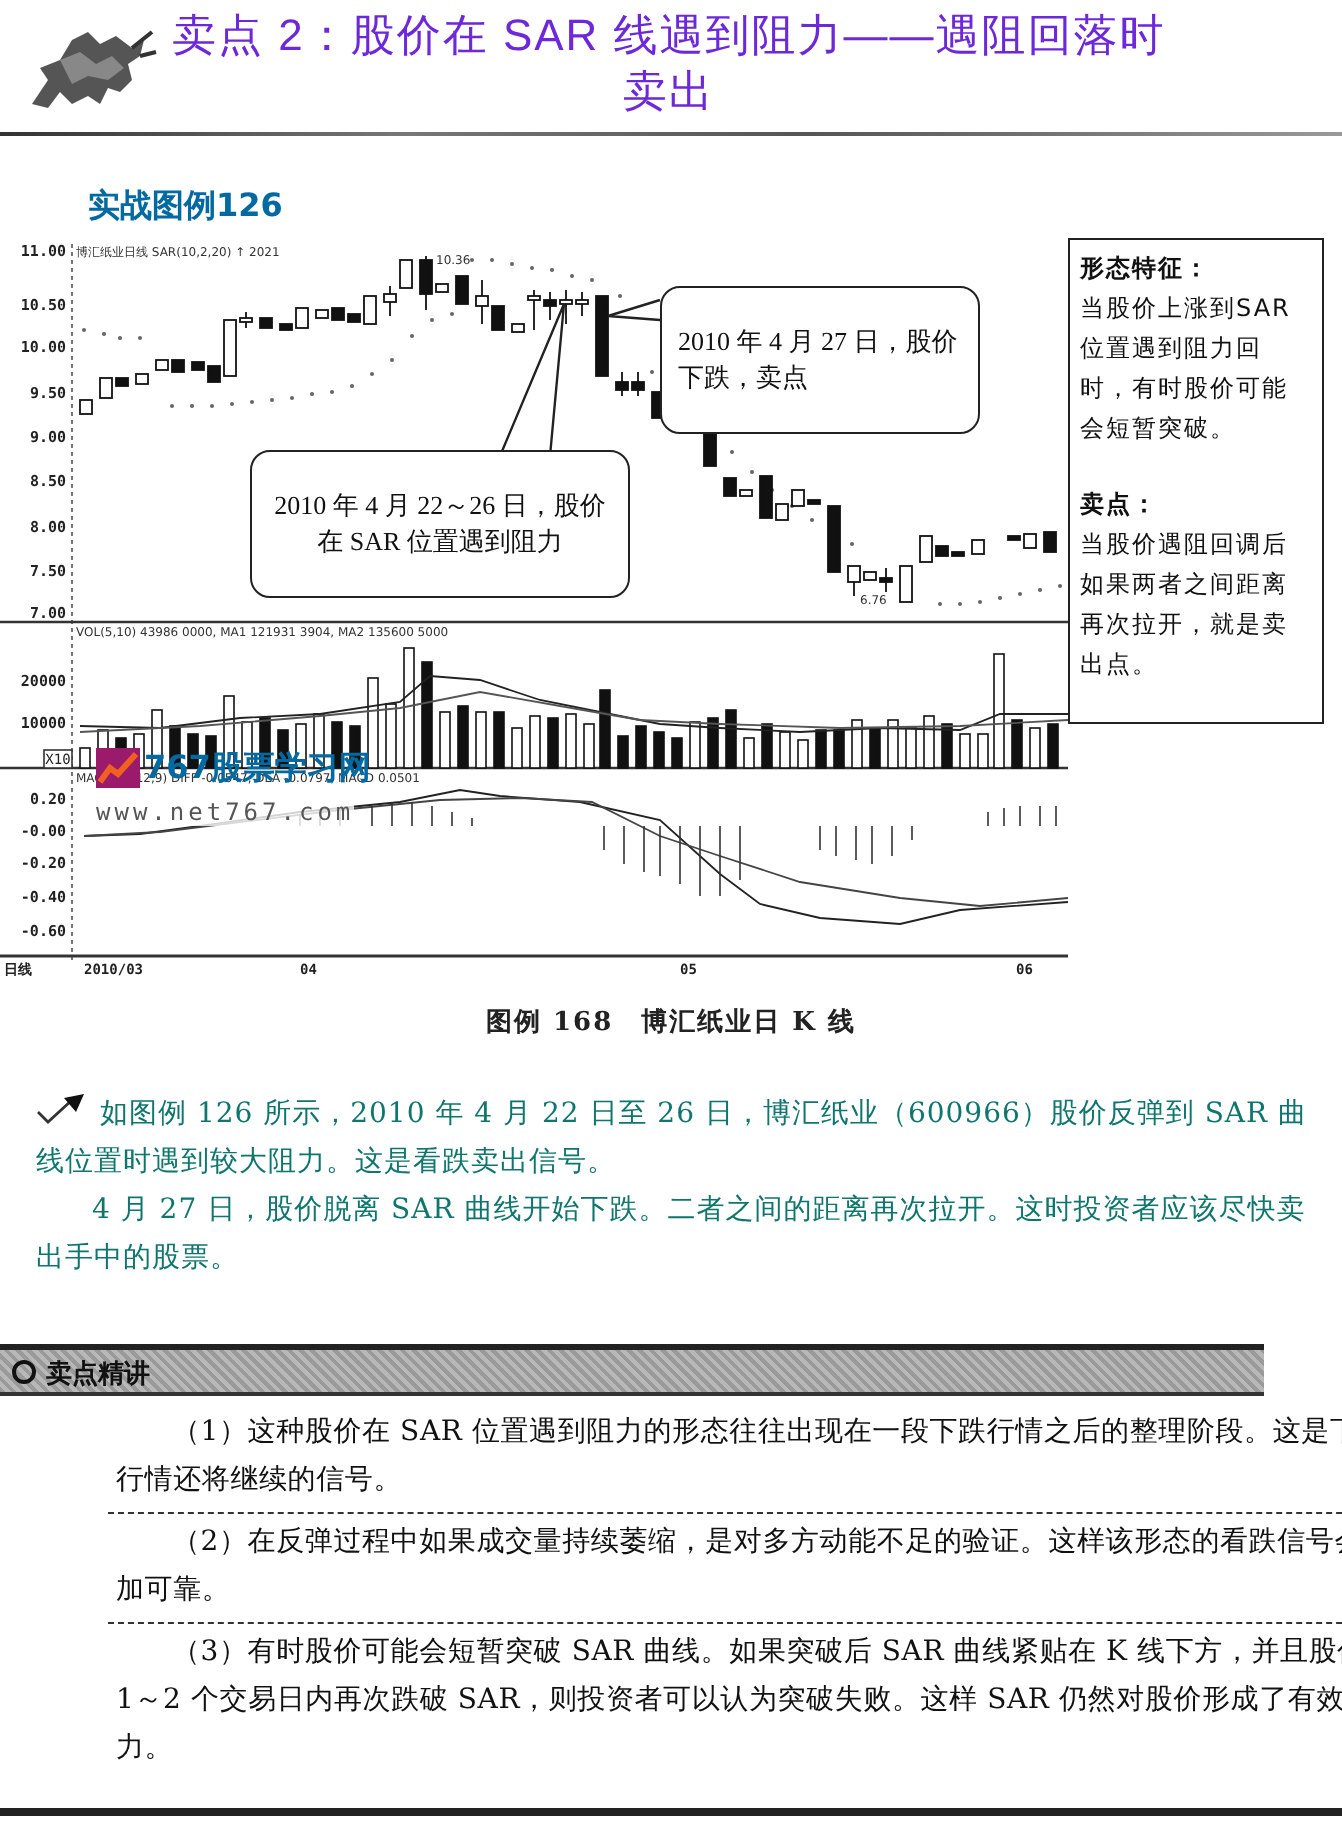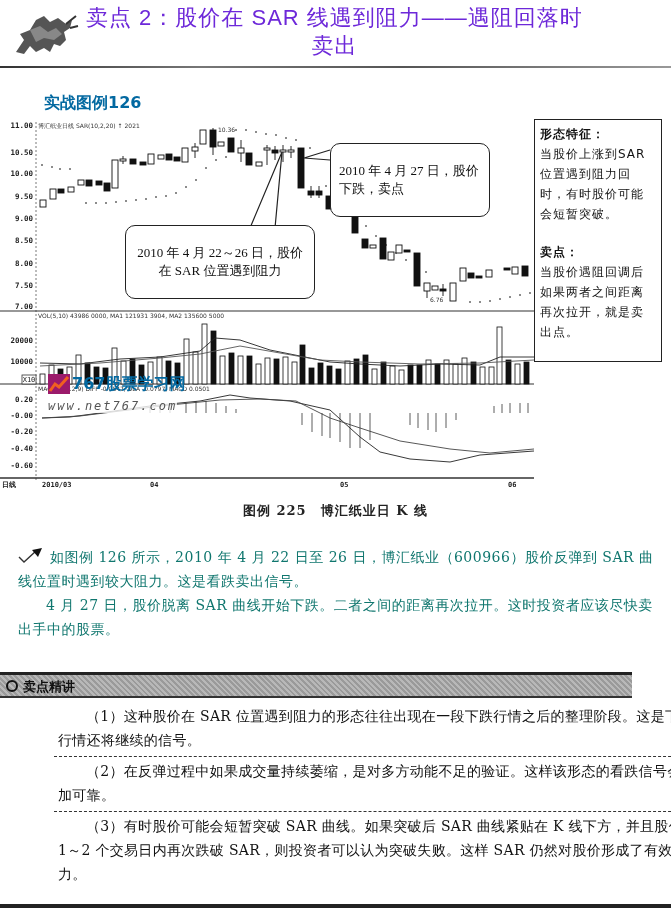--- a/index.html
+++ b/index.html
@@ -12,21 +12,21 @@
   .chart { position: absolute; left: 0; top: 112px; width: 671px; height: 380px; }
   .side-box { position: absolute; left: 534px; top: 119px; width: 128px; height: 243px; border: 1.5px solid #222; background: #fff; padding: 4px 5px; font-family: "DejaVu Sans", sans-serif; font-size: 12px; line-height: 20px; color: #111; }
   .side-box .h { font-weight: bold; }
   .side-box p { margin-bottom: 0; letter-spacing: 1px; }
   .side-box .gap { height: 18px; }
   .callout { position: absolute; background: #fff; border: 1.5px solid #222; border-radius: 10px; font-family: Liberation Serif, serif; font-size: 13px; line-height: 18px; padding: 18px 8px; color: #111; }
   .callout-1 { left: 330px; top: 143px; width: 160px; }
   .callout-2 { left: 125px; top: 225px; width: 190px; text-align: center; }
   .logo { position: absolute; left: 48px; top: 262px; }
   .logo-name { position: absolute; left: 24px; top: 0; font-family: "DejaVu Sans", sans-serif; font-size: 16px; font-weight: bold; color: #0369a1; white-space: nowrap; }
-  .logo-url { position: absolute; left: 0; top: 25px; font-family: "DejaVu Sans Mono", monospace; font-size: 12px; color: #555; letter-spacing: 2px; white-space: nowrap; background: rgba(255,255,255,0.8); font-style: italic; }
+  .logo-url { position: absolute; left: 0; top: 25px; font-family: "DejaVu Sans Mono", monospace; font-size: 12px; color: #555; letter-spacing: 2px; white-space: nowrap; background: rgba(255,255,255,0.8); }
   .caption { position: absolute; left: 0; top: 502px; width: 671px; text-align: center; font-family: "DejaVu Serif", serif; font-weight: bold; font-size: 13px; color: #222; letter-spacing: 1px; }
   .body-text { position: absolute; left: 18px; top: 545px; width: 640px; font-family: "DejaVu Serif", serif; font-size: 14px; line-height: 24px; color: #0f766e; letter-spacing: 0.5px; }
   .body-text p { text-indent: 0; }
   .body-text .indent { text-indent: 2em; }
   .arrow-icon { display: inline-block; width: 26px; height: 16px; vertical-align: -2px; margin-right: 6px; }
   .section-bar { position: absolute; left: 0; top: 672px; width: 632px; height: 26px; background: repeating-linear-gradient(45deg,#9a9a9a 0 2px,#b8b8b8 2px 4px); border-top: 3px solid #222; border-bottom: 2px solid #333; }
   .section-title { position: absolute; left: 6px; top: 3px; font-family: "DejaVu Sans", sans-serif; font-weight: bold; font-size: 13px; color: #111; }
   .section-title .circle { display: inline-block; width: 12px; height: 12px; border: 2px solid #111; border-radius: 50%; vertical-align: -1px; margin-right: 5px; }
   .points { position: absolute; left: 12px; top: 702px; width: 652px; font-family: "DejaVu Serif", serif; font-size: 14px; line-height: 24px; color: #111; margin-left: 42px; }
   .point { padding: 2px 4px 4px 4px; border-bottom: 1.5px dashed #333; }
@@ -326,21 +326,21 @@
 </div>
 
 <div class="side-box">
   <p class="h">形态特征：</p>
   <p>当股价上涨到SAR位置遇到阻力回时，有时股价可能会短暂突破。</p>
   <div class="gap"></div>
   <p class="h">卖点：</p>
   <p>当股价遇阻回调后如果两者之间距离再次拉开，就是卖出点。</p>
 </div>
 
-<div class="caption">图例 225　博汇纸业日 K 线</div>
+<div class="caption">图例 168　博汇纸业日 K 线</div>
 
 <div class="body-text">
   <p>
     <svg class="arrow-icon" viewBox="0 0 26 16">
       <polyline points="1,9 6,14 18,3" fill="none" stroke="#333" stroke-width="1.4"></polyline>
       <polygon points="14,2 24,0 20,9" fill="#111"></polygon>
     </svg><span>如图例 126 所示，2010 年 4 月 22 日至 26 日，博汇纸业（600966）股价反弹到 SAR 曲线位置时遇到较大阻力。这是看跌卖出信号。</span>
   </p>
   <p class="indent">4 月 27 日，股价脱离 SAR 曲线开始下跌。二者之间的距离再次拉开。这时投资者应该尽快卖出手中的股票。</p>
 </div>

